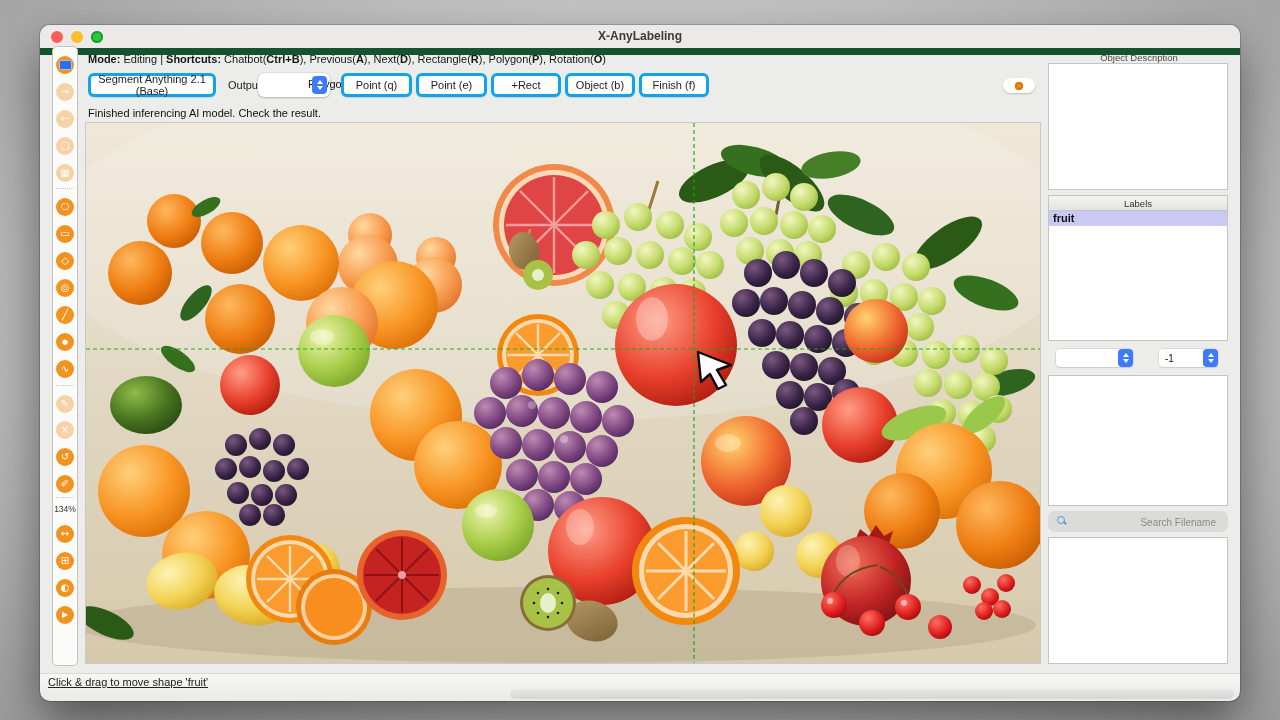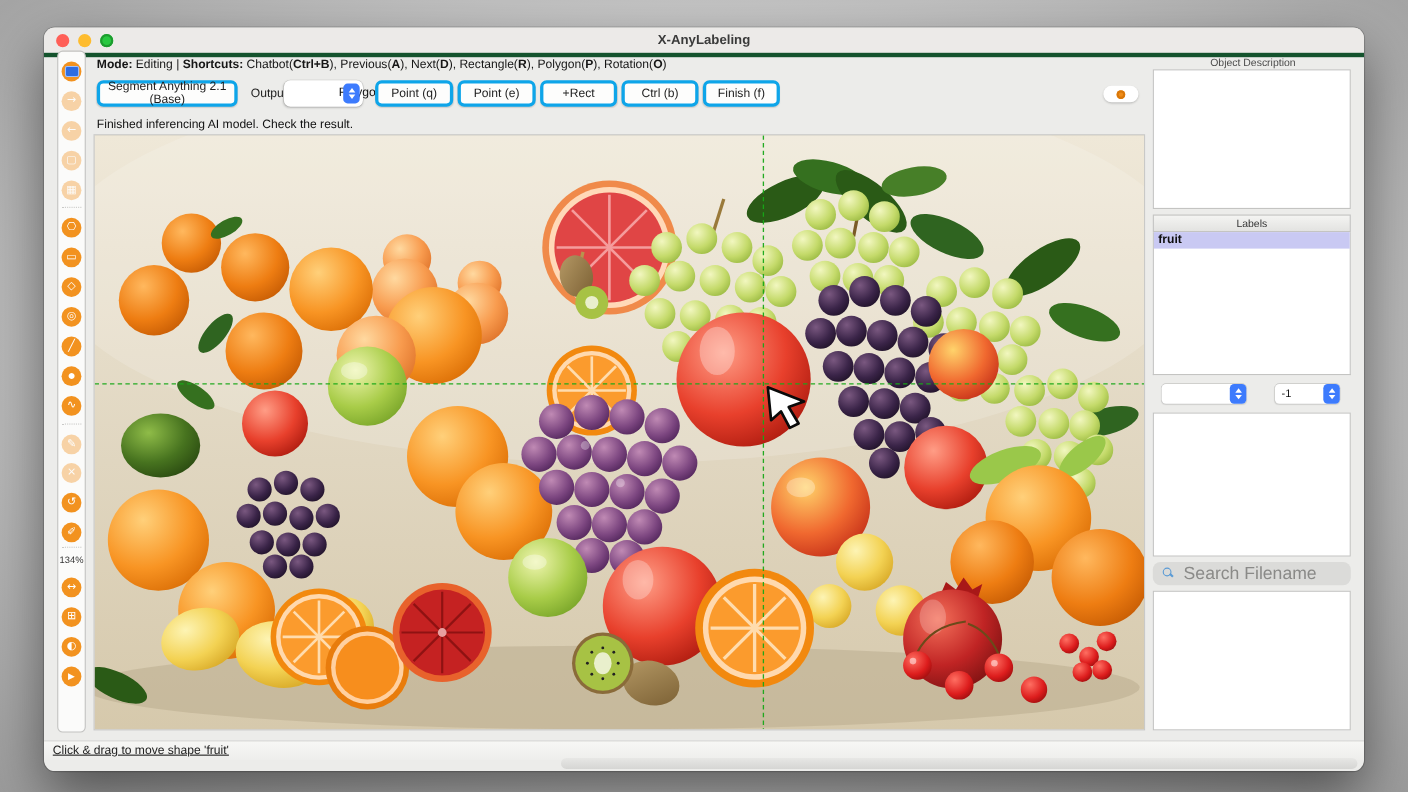--- a/index.html
+++ b/index.html
@@ -2,21 +2,21 @@
 <html><head>
 <meta charset="utf-8">
 <style>
   html,body{margin:0;padding:0;width:1280px;height:720px;overflow:hidden;
     font-family:"Liberation Sans","DejaVu Sans",sans-serif;}
   body{background:radial-gradient(ellipse at 50% 45%, #dadada 0%, #c6c6c6 55%, #9c9c9c 100%);}
   .window{position:absolute;left:40px;top:25px;width:1200px;height:676px;border-radius:10px;
     background:#ececea;overflow:hidden;
     box-shadow:0 22px 50px rgba(0,0,0,.5),0 0 0 1px rgba(0,0,0,.18);}
   
-  .titlebar{position:absolute;left:0;top:0;width:100%;height:23px;background:#eceae8;border-bottom:4px solid #14532d;}
+  .titlebar{position:absolute;left:0;top:0;width:100%;height:23px;background:#eceae8;border-bottom:7px solid #14532d;}
   .title{position:absolute;left:0;right:0;top:4px;text-align:center;font-size:12px;font-weight:700;color:#3a3a3a;}
   .lights{position:absolute;left:11px;top:6px;display:flex;gap:8px;}
   .light{width:12px;height:12px;border-radius:50%;}
   .l-red{background:#ff5f57;}.l-yellow{background:#febc2e;}
   .l-green{background:#28c840;box-shadow:inset 0 0 0 2px #1d9c2f;}
   
   .modebar{position:absolute;left:48px;top:28px;font-size:11px;color:#161616;white-space:nowrap;}
   
   .btn{position:absolute;height:24px;background:#fdfdfc;border:3px solid #0ea5e9;border-radius:6px;
     box-shadow:0 1px 1px rgba(0,0,0,.12);font-size:11px;color:#1e1e1e;
@@ -58,21 +58,21 @@
   .spin{position:absolute;top:324px;height:18px;background:#fff;border-radius:4px;
     box-shadow:0 0 0 .5px #c6c6c4, 0 1px 1px rgba(0,0,0,.1);box-sizing:border-box;}
   .spin input{position:absolute;left:4px;top:1px;width:60%;height:14px;border:none;outline:none;
     font-size:10px;font-family:inherit;color:#111;background:transparent;}
   .spin .stepper{right:0;top:0;width:15px;height:18px;}
   .search{position:absolute;left:1008px;top:486px;width:180px;height:21px;background:#dbdbd9;
     border-radius:7px;box-sizing:border-box;}
   .mag{position:absolute;left:9px;top:5px;width:8px;height:8px;border:1.6px solid #5b9bd5;border-radius:50%;box-sizing:border-box;}
   .mag:after{content:"";position:absolute;left:5px;top:5px;width:4px;height:1.6px;background:#5b9bd5;transform:rotate(45deg);}
   .search input{position:absolute;left:26px;top:3px;width:140px;height:14px;border:none;outline:none;
-    background:transparent;font-size:16px;font-family:inherit;color:#555;}
+    background:transparent;font-size:10px;font-family:inherit;color:#555;text-align:right;}
   .search input::placeholder{color:#8a8a88;}
   
   .statusbar{position:absolute;left:0;top:648px;width:1200px;height:17px;
     background:linear-gradient(#f7f7f5,#eeeeec);border-top:1px solid #d9d9d7;}
   .statusbar .txt{position:absolute;left:8px;top:2px;font-size:11px;color:#222;text-decoration:underline;}
   .bottomstrip{position:absolute;left:470px;top:664px;width:724px;height:10px;border-radius:5px;
     background:linear-gradient(#e6e6e4,#d2d2d0);opacity:.85;}
 </style>
 </head>
 <body>
@@ -95,21 +95,21 @@
   <div class="select">
     <span class="val">Polygon</span>
     <span class="stepper">
         <span class="tri-up"></span>
         <span class="tri-dn"></span>
       </span>
   </div>
   <button class="btn" style="left:301px;top:48px;width:71px;">Point (q)</button>
   <button class="btn" style="left:376px;top:48px;width:71px;">Point (e)</button>
   <button class="btn" style="left:451px;top:48px;width:70px;">+Rect</button>
-  <button class="btn" style="left:525px;top:48px;width:70px;">Ctrl (b)</button>
+  <button class="btn" style="left:525px;top:48px;width:70px;">Object (b)</button>
   <button class="btn" style="left:599px;top:48px;width:70px;">Finish (f)</button>
   <div class="runpill">
       <div class="rundot"></div>
     </div>
 
   <div class="statusmsg">Finished inferencing AI model. Check the result.</div>
 
   <div class="sidebar">
     <div class="sicon" style="top:9px;">
         <span class="chip"></span>

